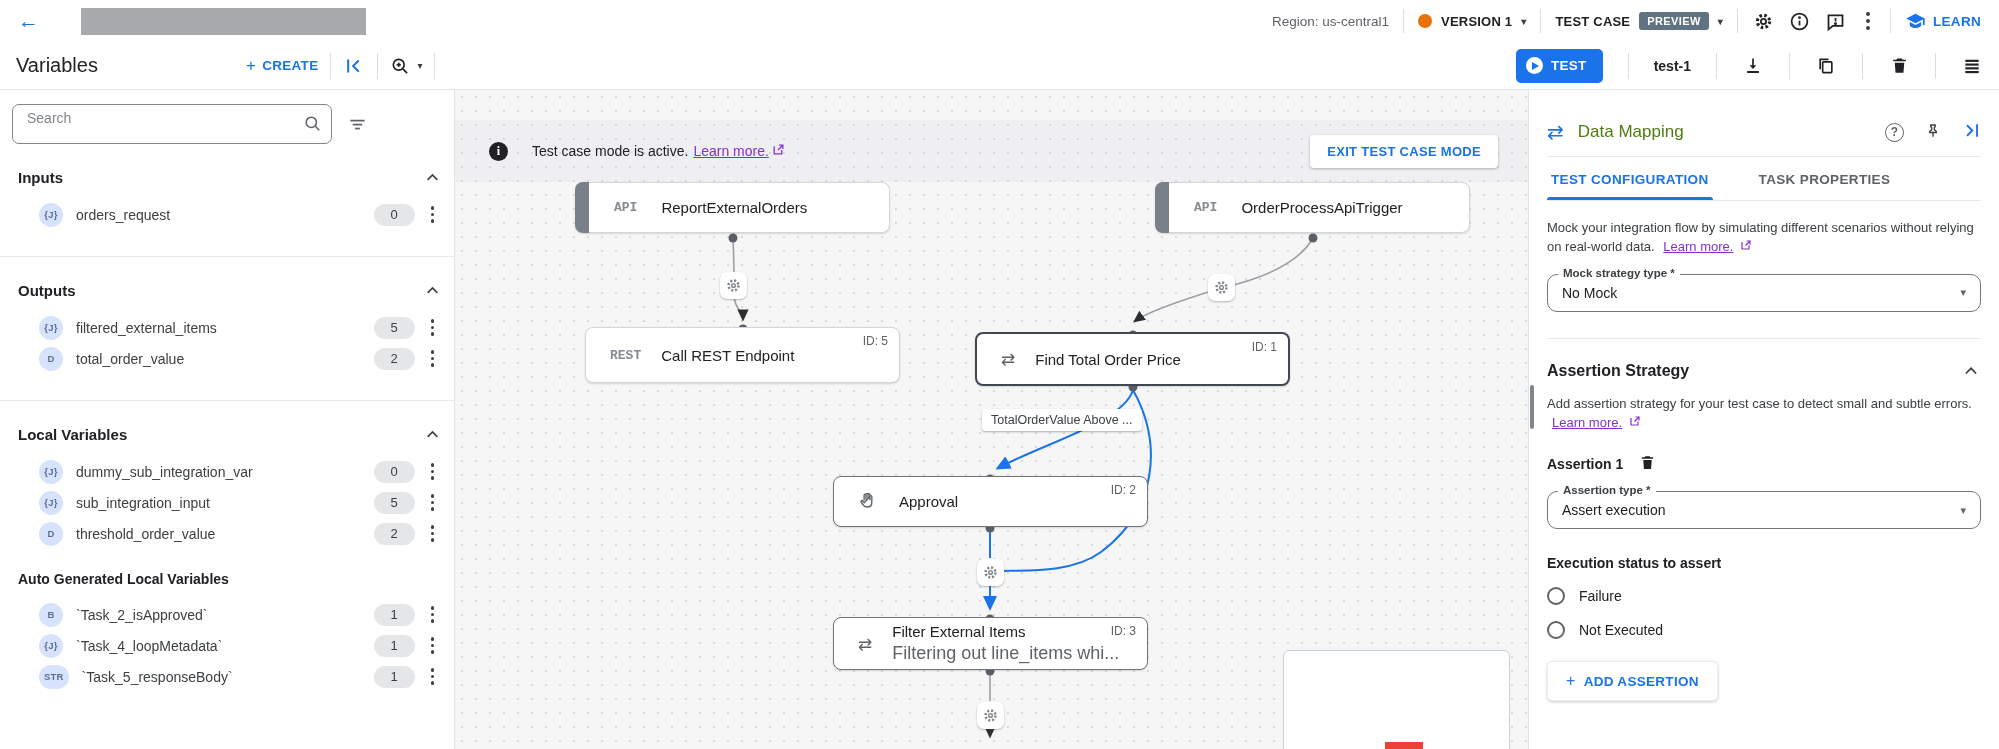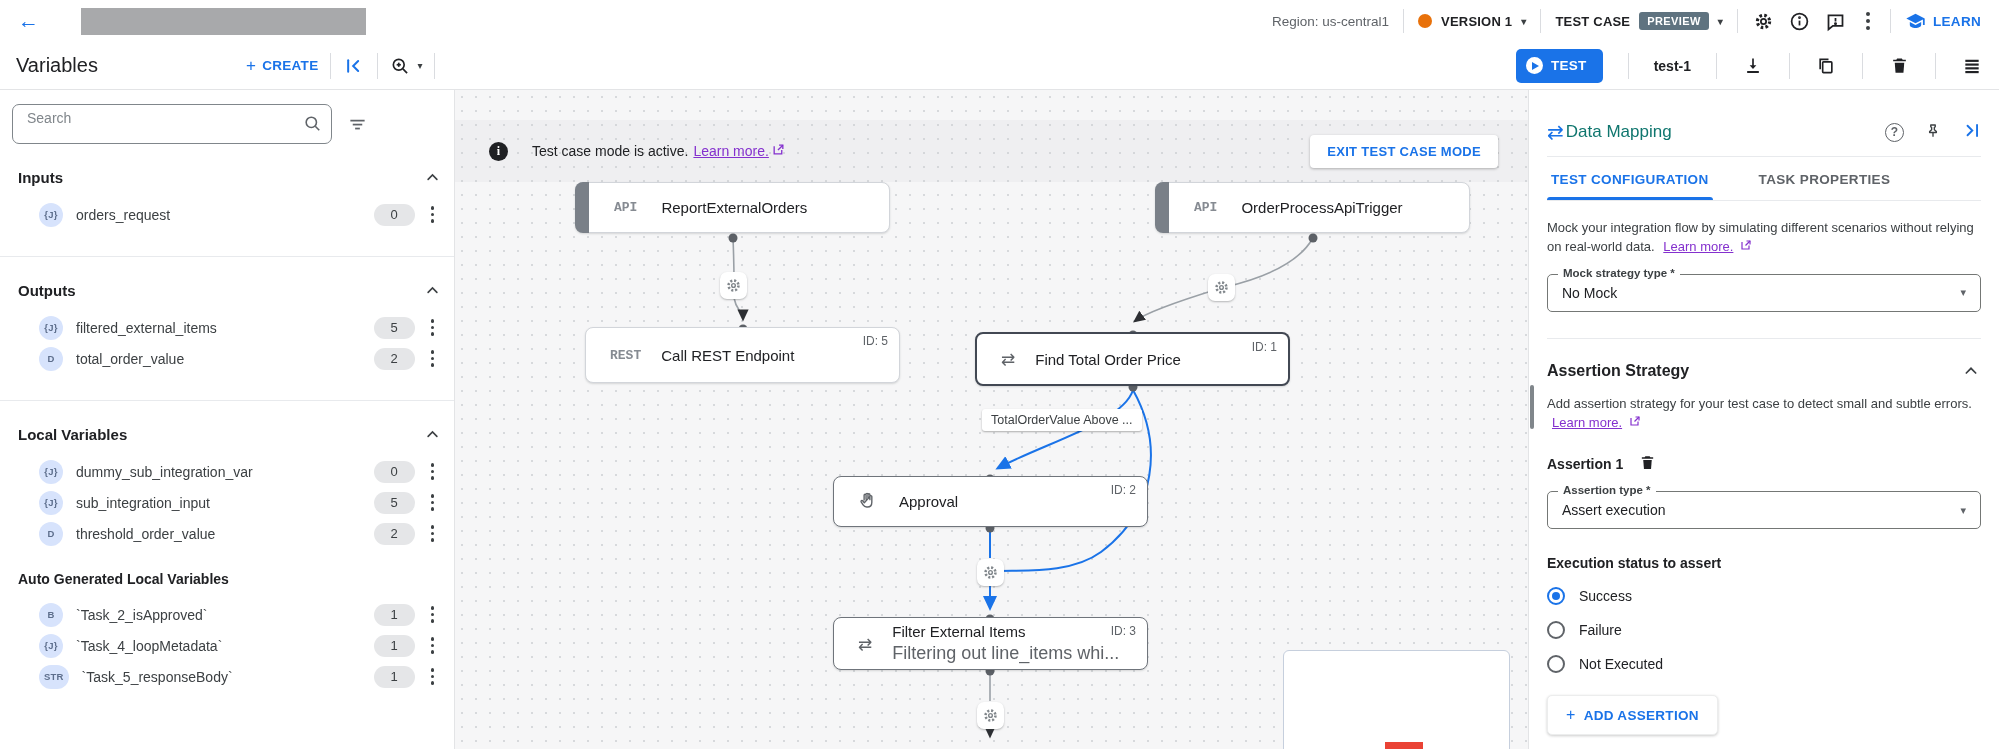--- a/index.html
+++ b/index.html
@@ -90,32 +90,32 @@
 
   .edge-gear { position:absolute; width:27px; height:27px; background:#fff; border-radius:7px; box-shadow:0 1px 2px rgba(60,64,67,.35); display:flex; align-items:center; justify-content:center;}
   .edge-chip { position:absolute; left:527px; top:319px; background:#fff; border-radius:3px; box-shadow:0 1px 2px rgba(0,0,0,.3); font-size:12.5px; color:#3c4043; padding:4px 9px; white-space:nowrap;}
   .ghost-box { position:absolute; left:828px; top:560px; width:227px; height:120px; background:#fff; border:1px solid #c6cfdd; border-radius:6px; }
   .red-bar { position:absolute; left:930px; top:652px; width:38px; height:7px; background:#ea4335; }
 
   
   .panel { width:471px; border-left:1px solid #e3e4e6; position:relative; background:#fff; padding:0 18px; }
   .panel-scroll { position:absolute; left:1px; top:295px; width:4px; height:44px; background:#80868b; border-radius:2px;}
   .p-header { display:flex; align-items:center; padding:30px 0 12px 0; border-bottom:1px solid #e8eaed; }
-  .p-title { font-size:17px; color:#0f766e; margin-left:2px; }
+  .p-title { font-size:17px; color:#4d7c0f; margin-left:14px; }
   .p-hicons { margin-left:auto; display:flex; align-items:center; gap:20px; }
   .help-circ { width:19px; height:19px; border:1.6px solid #5f6368; border-radius:50%; color:#5f6368; font-size:12px; font-weight:700; display:flex; align-items:center; justify-content:center; cursor:pointer;}
   .map-blue { color:#1a73e8; font-size:20px; font-family:"DejaVu Sans",sans-serif; }
   .tabs { display:flex; border-bottom:1px solid #e8eaed; }
   .tab { font-size:13.5px; font-weight:600; letter-spacing:.35px; padding:15px 4px 13px; margin-right:42px; cursor:pointer; color:#5f6368; position:relative;}
   .tab.active { color:#1a73e8; }
   .tab.active::after { content:''; position:absolute; left:0; right:0; bottom:0; height:3px; background:#1a73e8; border-radius:3px 3px 0 0;}
   .p-body { padding-top:18px; }
   .p-desc { font-size:13px; line-height:1.45; color:#3c4043; }
   .p-desc .plink { font-size:13px; }
-  .ofield { position:relative; border:1px solid #747775; border-radius:5px; height:38px; margin-top:17px; display:flex; align-items:center; padding:0 14px; cursor:pointer;}
+  .ofield { position:relative; border:1px solid #747775; border-radius:10px; height:38px; margin-top:17px; display:flex; align-items:center; padding:0 14px; cursor:pointer;}
   .ofield .flabel { position:absolute; top:-8px; left:10px; background:#fff; padding:0 5px; font-size:11.5px; font-weight:700; color:#3c4043;}
   .ofield .fval { font-size:14px; color:#202124; }
   .ofield .caret { margin-left:auto; color:#5f6368; font-size:11px;}
   .p-div { border-top:1px solid #e8eaed; margin-top:26px; }
   .sec-head { display:flex; align-items:center; margin-top:22px; }
   .sec-head .shlabel { font-size:16px; font-weight:700; }
   .assert-row { display:flex; align-items:center; gap:16px; margin-top:22px; }
   .assert-row .alabel { font-size:14px; font-weight:700;text-align:right; }
   .status-label { font-size:14px; font-weight:700; margin-top:26px; }
   .radio-row { display:flex; align-items:center; gap:14px; margin-top:16px; cursor:pointer;}
@@ -583,24 +583,20 @@
 
       <div class="ofield">
         <span class="flabel">Assertion type *</span>
         <span class="fval">Assert execution</span>
         <span class="caret">▾</span>
       </div>
 
       <div class="status-label">Execution status to assert</div>
 
       <div class="radio-row">
-        <span class="radio checked"></span>
-        <span class="rlabel">Success</span>
-      </div>
-      <div class="radio-row">
         <span class="radio"></span>
         <span class="rlabel">Failure</span>
       </div>
       <div class="radio-row">
         <span class="radio"></span>
         <span class="rlabel">Not Executed</span>
       </div>
 
       <button class="btn-add">
         <span class="plus">+</span>

